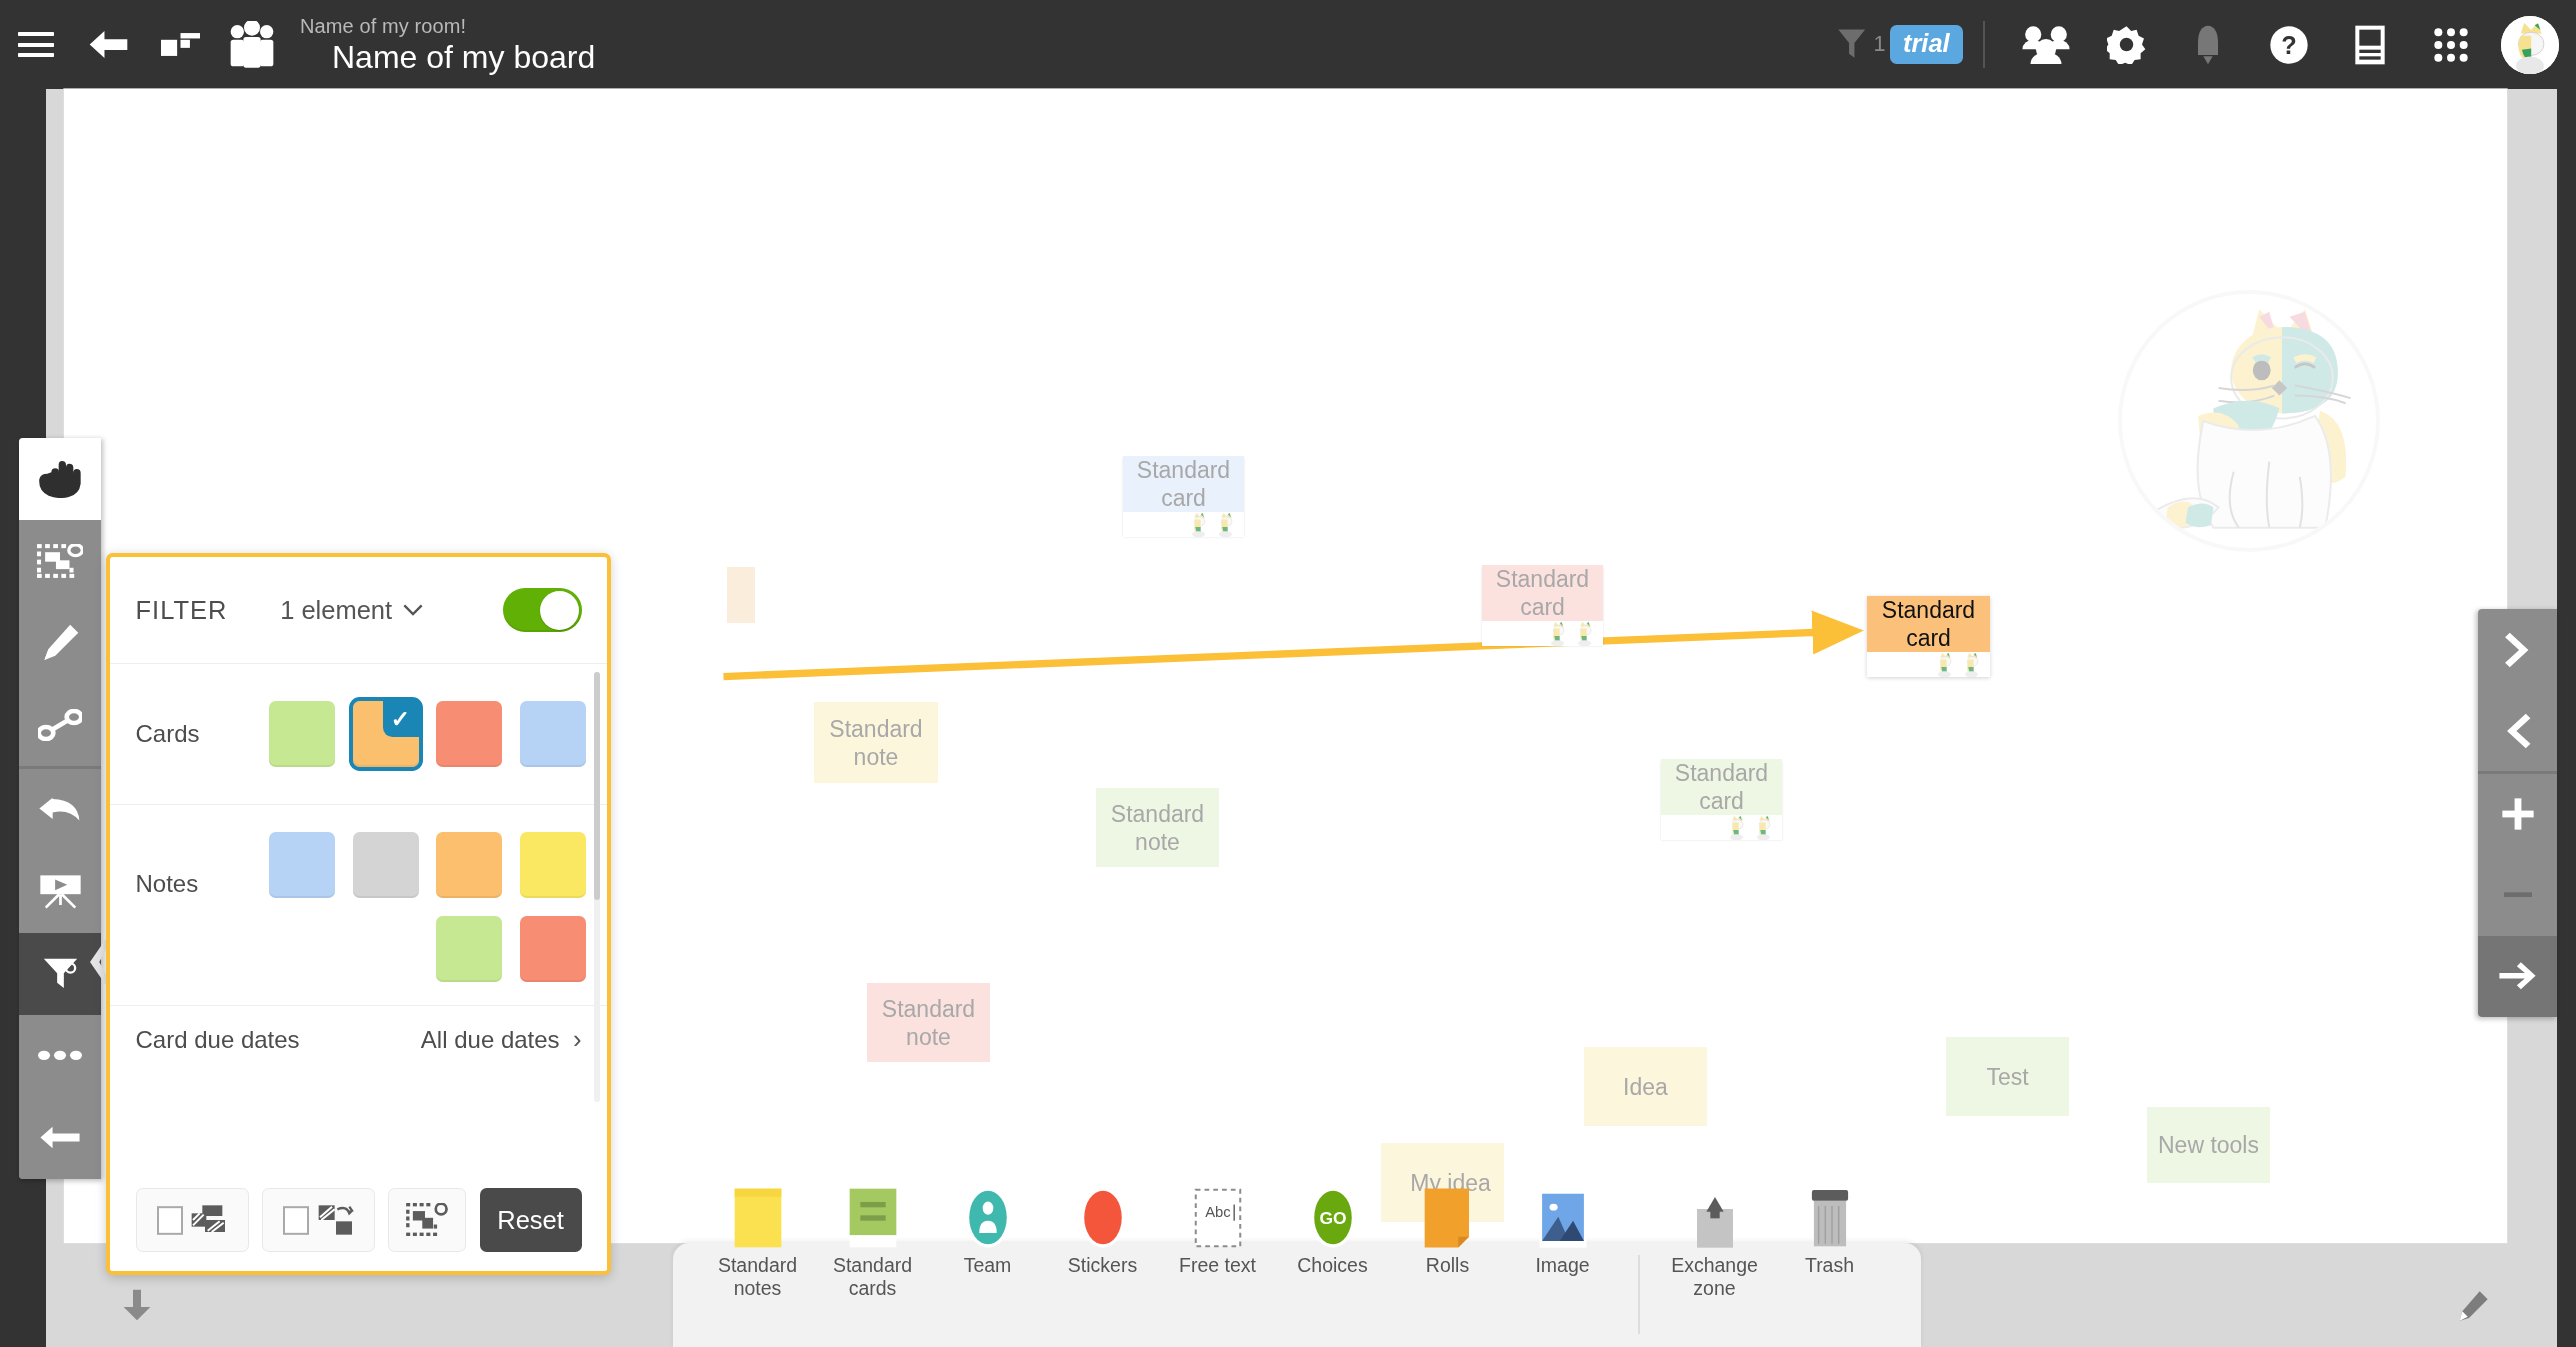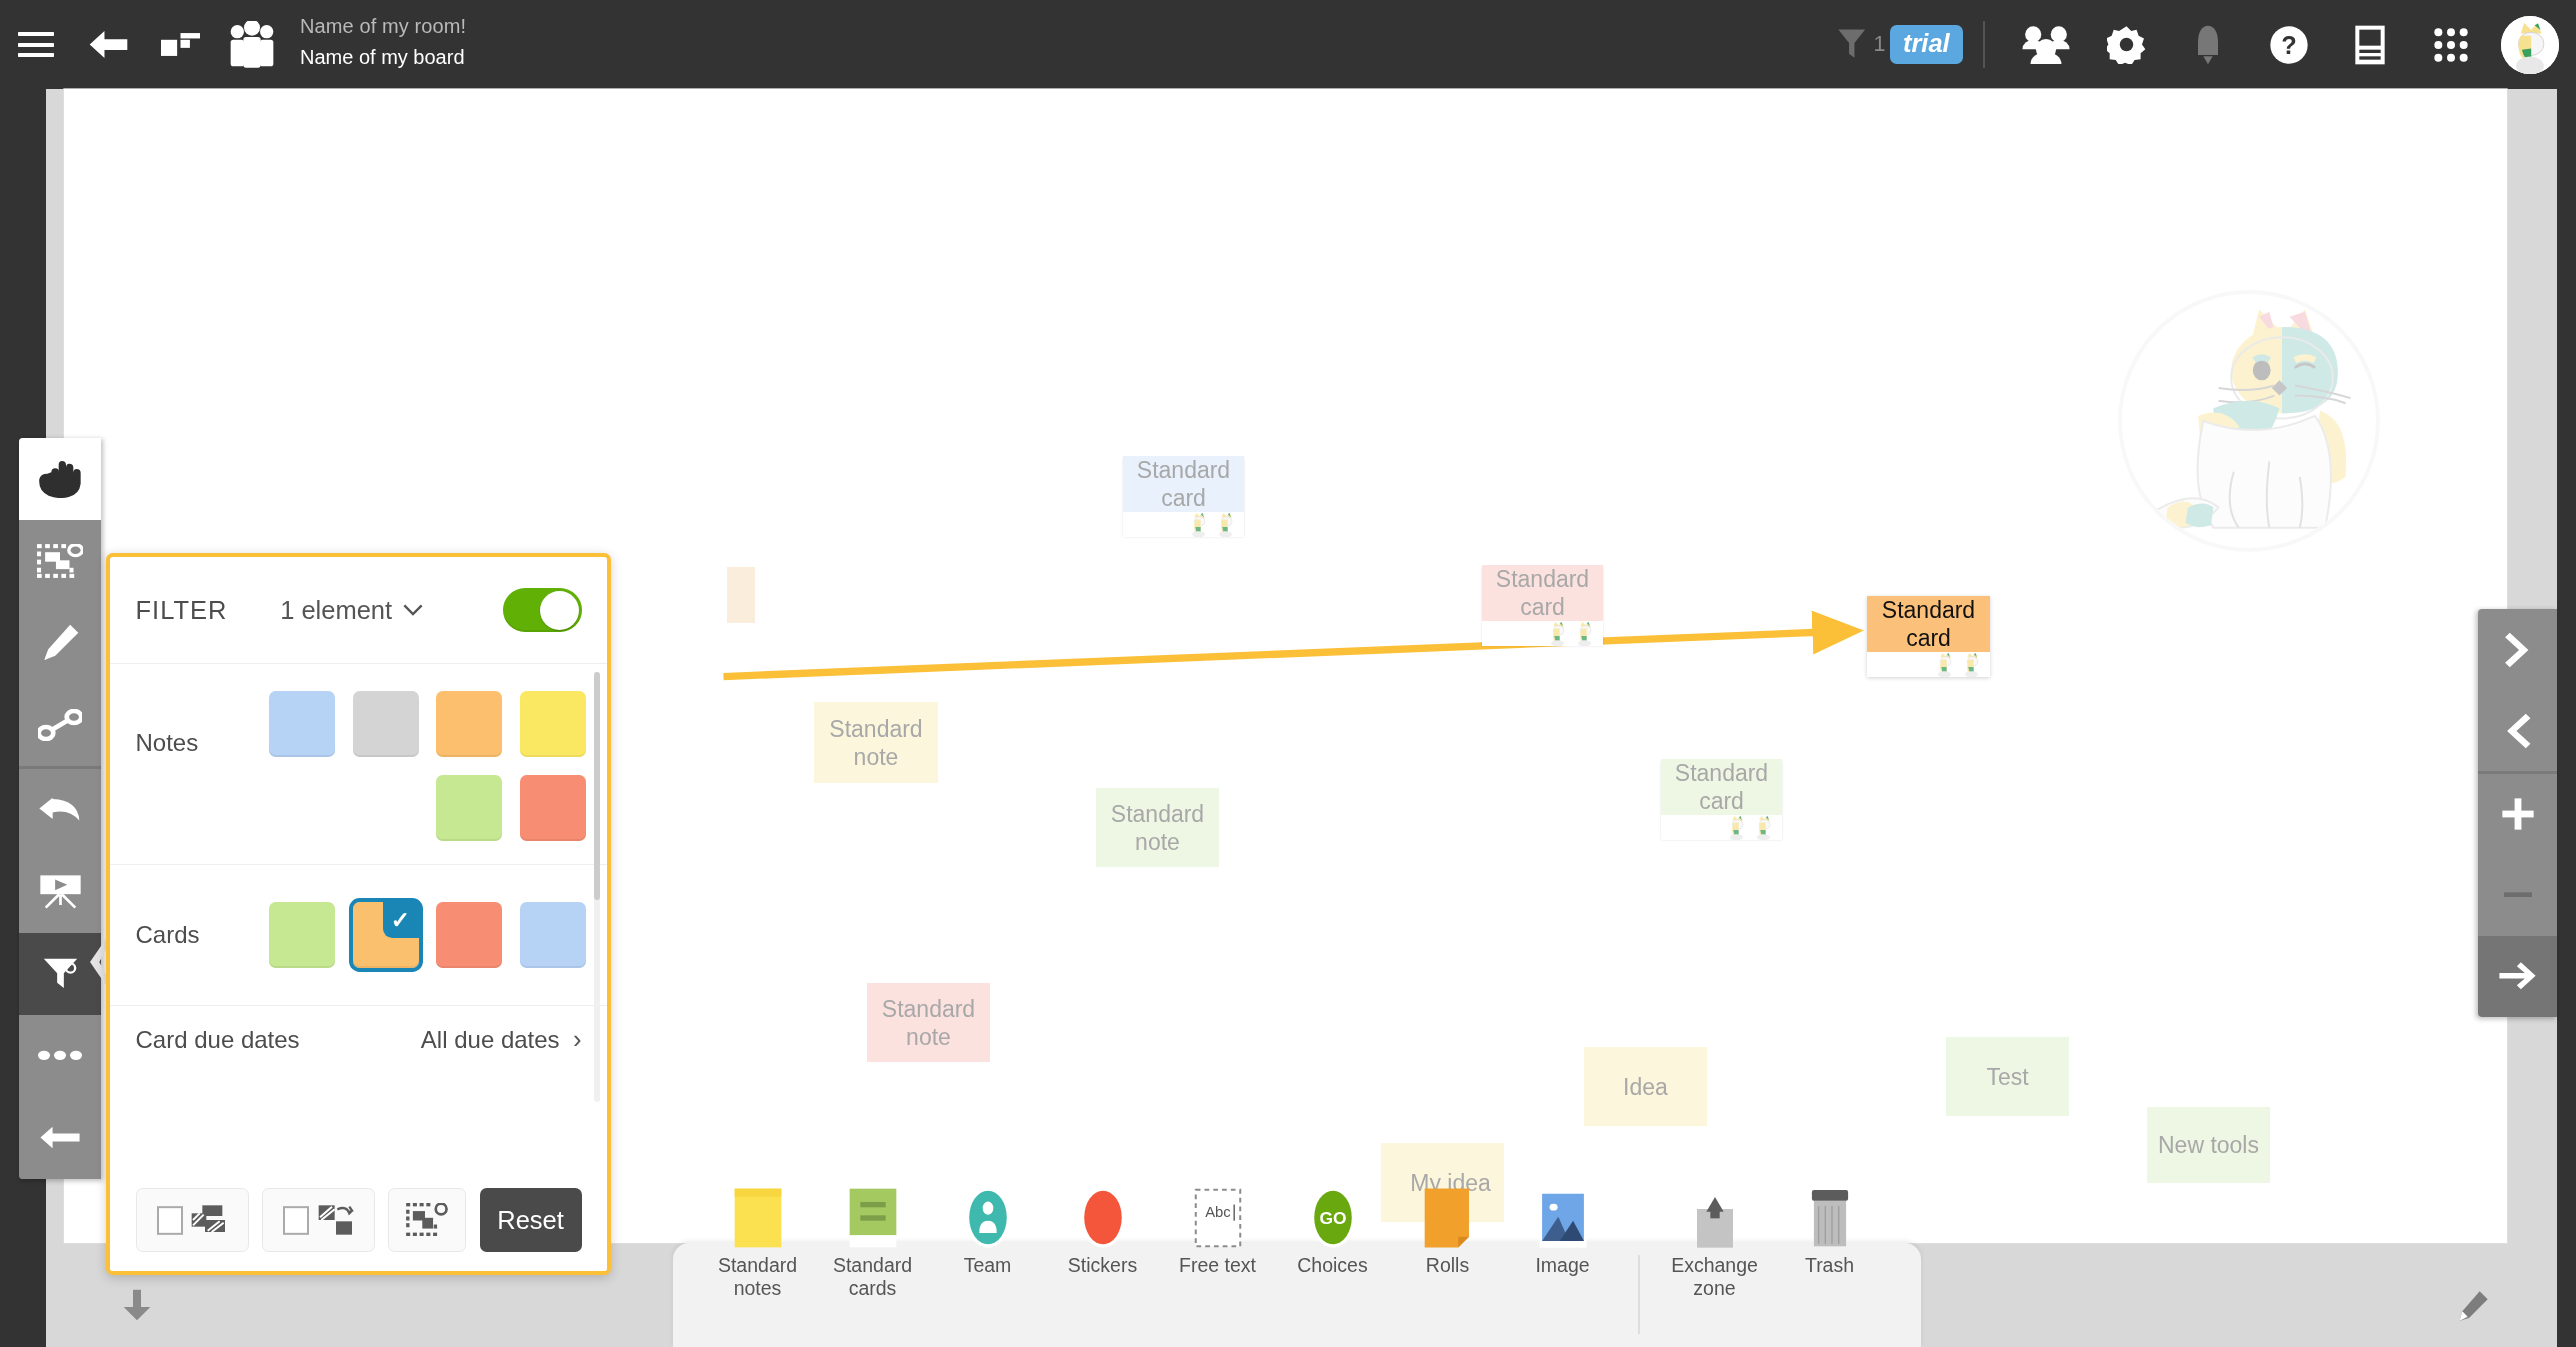--- a/index.html
+++ b/index.html
@@ -18,21 +18,21 @@
   }
   .hdr-left { display: flex; align-items: center; height: 89px; }
   .hdr-btn {
     width: 72px; height: 89px; display: flex; align-items: center; justify-content: center;
     cursor: pointer;
   }
   .hamburger { width: 36px; height: 25.5px; display:flex; flex-direction:column; justify-content:space-between;}
   .hamburger i { display:block; height:4px; background:#ffffff; border-radius:0.7px;}
   .hdr-title-group { display:flex; flex-direction:column; justify-content:center; margin-left:12px; }
   .room-name { color:#b9b9b9; font-size:20px; line-height:25.5px; letter-spacing:0.1px; }
-  .board-name { color:#ffffff; font-size:20px; line-height:36px; }
+  .board-name { color:#ffffff; font-size:32px; line-height:36px;margin-left:32px; }
 
   .hdr-right { position:absolute; right:0; top:0; height:89px; display:flex; align-items:center; padding-right:17.5px; }
   .hdr-ricon { width:81px; height:89px; display:flex; align-items:center; justify-content:center; cursor:pointer; }
   .trial-badge {
     background:#5ba7e0; color:#ffffff; font-style:italic; font-weight:bold;
     font-size:25.5px; padding:4px 13.4px 5.4px 13.4px; border-radius:6.7px; margin-left:4px;
     font-family:Liberation Sans, sans-serif;
   }
   .hdr-count { color:#8a8a8a; font-size:21.5px; margin-left:6.7px; }
   .hdr-divider { width:2px; height:47px; background:#545454; margin:0 20px; }
@@ -589,44 +589,44 @@
         <div class="toggle">
           <div class="knob"></div>
         </div>
       </div>
 
       <div class="fp-scroll">
         <div class="fp-scrolltrack"></div>
         <div class="fp-scrollbar"></div>
 
 
+        <div class="fp-row" style="min-height:141px;">
+          <div class="fp-label">Cards</div>
+          <div class="fp-field">
+            <div class="swatch-grid" id="cards-swatches">
+                <div class="swatch" style="background: rgb(198, 232, 147);"></div>
+                <div class="swatch selected" style="background: rgb(251, 192, 110);">
+                  <span class="check">✓</span>
+                </div>
+                <div class="swatch" style="background: rgb(247, 142, 115);"></div>
+                <div class="swatch" style="background: rgb(182, 210, 245);"></div>
+              </div>
+          </div>
+        </div>
+
         <div class="fp-row" style="min-height:201px;align-items:flex-start;padding-top:27px;">
           <div class="fp-label" style="margin-top:38px;">Notes</div>
           <div class="fp-field">
             <div class="swatch-grid" id="notes-swatches">
                 <div class="swatch" style="background: rgb(182, 210, 245);"></div>
                 <div class="swatch" style="background: rgb(212, 212, 212);"></div>
                 <div class="swatch" style="background: rgb(251, 191, 110);"></div>
                 <div class="swatch" style="background: rgb(251, 232, 98);"></div>
                 <div class="swatch" style="background: rgb(198, 232, 147);"></div>
                 <div class="swatch" style="background: rgb(247, 142, 115);"></div>
-              </div>
-          </div>
-        </div>
-
-        <div class="fp-row" style="min-height:141px;">
-          <div class="fp-label">Cards</div>
-          <div class="fp-field">
-            <div class="swatch-grid" id="cards-swatches">
-                <div class="swatch" style="background: rgb(198, 232, 147);"></div>
-                <div class="swatch selected" style="background: rgb(251, 192, 110);">
-                  <span class="check">✓</span>
-                </div>
-                <div class="swatch" style="background: rgb(247, 142, 115);"></div>
-                <div class="swatch" style="background: rgb(182, 210, 245);"></div>
               </div>
           </div>
         </div>
 
         <div class="fp-due">
           <span class="dlabel">Card due dates</span>
           <span class="dval">All due dates</span>
           <span class="chev">›</span>
         </div>
       </div>

